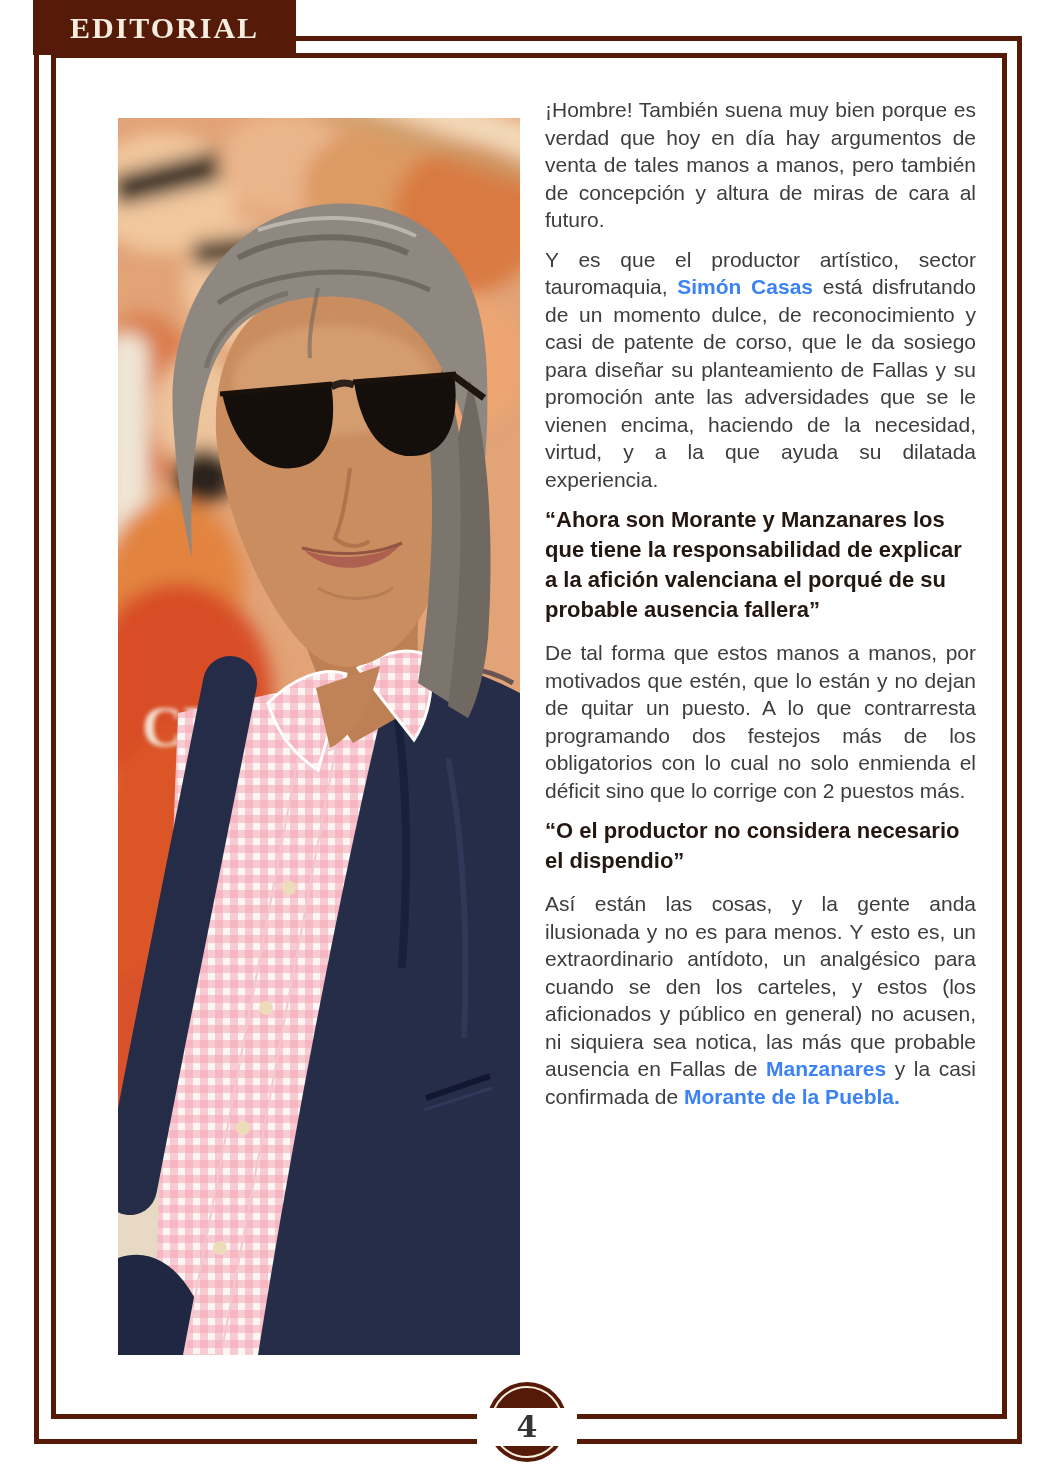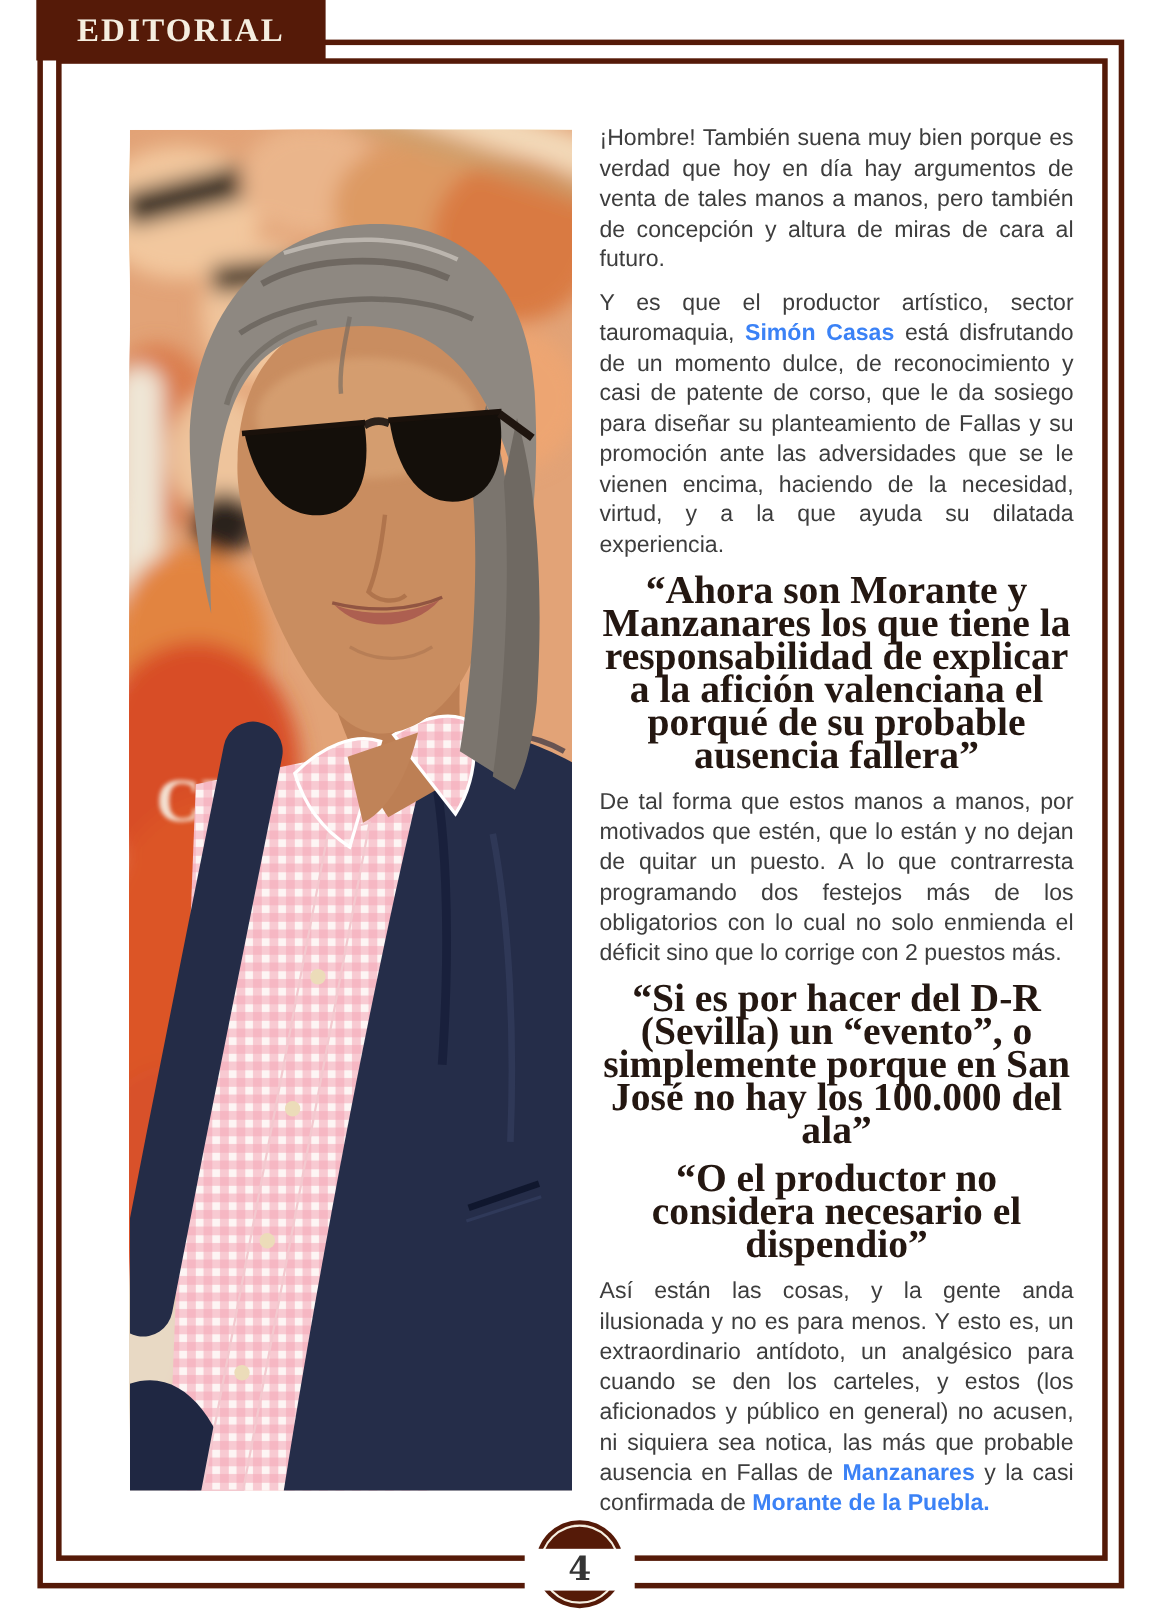--- a/index.html
+++ b/index.html
@@ -29,30 +29,30 @@
     font-size:30px; letter-spacing:2px; color:var(--cream);
   }
   
   .photo{
     position:absolute; left:118px; top:118px; width:402px; height:1237px;
     z-index:2; overflow:hidden; margin:0;
   }
   .photo svg{ display:block; }
   
   .article{
-    position:absolute; left:545px; top:112px; width:431px; z-index:2;
+    position:absolute; left:545px; top:96px; width:431px; z-index:2;
   }
   .article p.body{
     font-size:21px; line-height:27.5px; text-align:justify;
     color:var(--body-ink); margin:0 0 12px 0;
   }
   .article p.body strong{ color:#3b82f6; }
   .article p.quote{
-    font-family:Liberation Serif, serif; font-weight:bold;
-    font-size:36px; line-height:30px; text-align:center;
+    font-family:Liberation Sans, sans-serif; font-weight:bold;
+    font-size:22px; line-height:30px; text-align:left;
     color:var(--quote-ink); margin:8px 0 14px 0;
   }
   
   .ornament{ position:absolute; left:477px; top:1377px; width:100px; height:92px; z-index:4; }
   .ornament-circle{
     position:absolute; left:10px; top:5px; width:80px; height:80px;
     border-radius:50%; background:var(--brown);
   }
   .ornament-circle::after{
     content:""; position:absolute; inset:4px; border:2px solid var(--cream);
@@ -178,21 +178,20 @@
         <path d="M336,258 L366,280" stroke="#1f150f" stroke-width="7"></path>
       </g>
     </svg>
   </figure>
 
   <div class="article">
       <p class="body"><span>¡Hombre! También suena muy bien porque es verdad que hoy en día hay argumentos de venta de tales manos a manos, pero también de concepción y altura de miras de cara al futuro.</span></p>
       <p class="body"><span>Y es que el productor artístico, sector tauromaquia, </span><strong>Simón Casas</strong><span> está disfrutando de un momento dulce, de reconocimiento y casi de patente de corso, que le da sosiego para diseñar su planteamiento de Fallas y su promoción ante las adversidades que se le vienen encima, haciendo de la necesidad, virtud, y a la que ayuda su dilatada experiencia.</span></p>
       <p class="quote">“Ahora son Morante y Manzanares los que tiene la responsabilidad de explicar a la afición valenciana el porqué de su probable ausencia fallera”</p>
       <p class="body"><span>De tal forma que estos manos a manos, por motivados que estén, que lo están y no dejan de quitar un puesto. A lo que contrarresta programando dos festejos más de los obligatorios con lo cual no solo enmienda el déficit sino que lo corrige con 2 puestos más.</span></p>
-      <p class="quote">“Si es por hacer del D-R  (Sevilla) un “evento”, o simplemente porque en San José no hay los 100.000 del ala”</p>
       <p class="quote">“O el productor no considera necesario el dispendio”</p>
       <p class="body"><span>Así están las cosas, y la gente anda ilusionada y no es para menos. Y esto es, un extraordinario antídoto, un analgésico para cuando se den los carteles, y estos (los aficionados y público en general) no acusen, ni siquiera sea notica, las más que probable ausencia en Fallas de </span><strong>Manzanares</strong><span> y la casi confirmada de </span><strong>Morante de la Puebla.</strong></p>
     </div>
 
   <div class="ornament">
     <div class="ornament-circle"></div>
     <div class="ornament-band">
       <span class="page-number">4</span>
     </div>
   </div>

